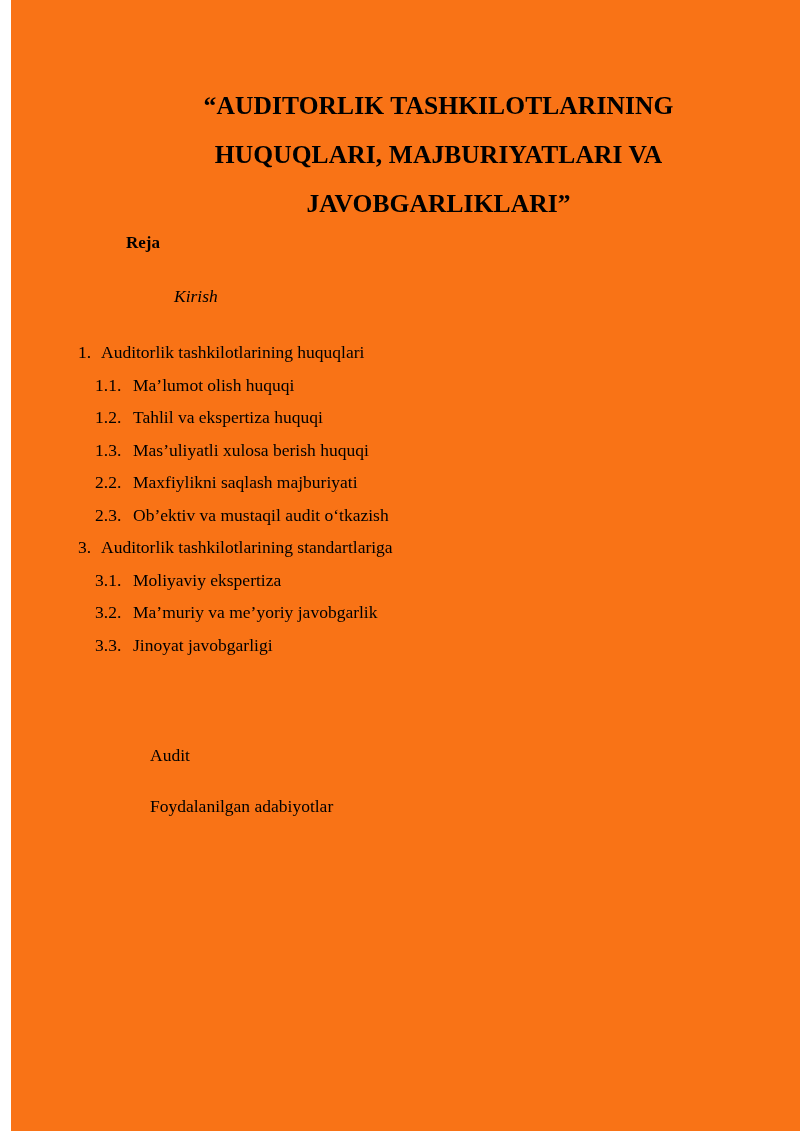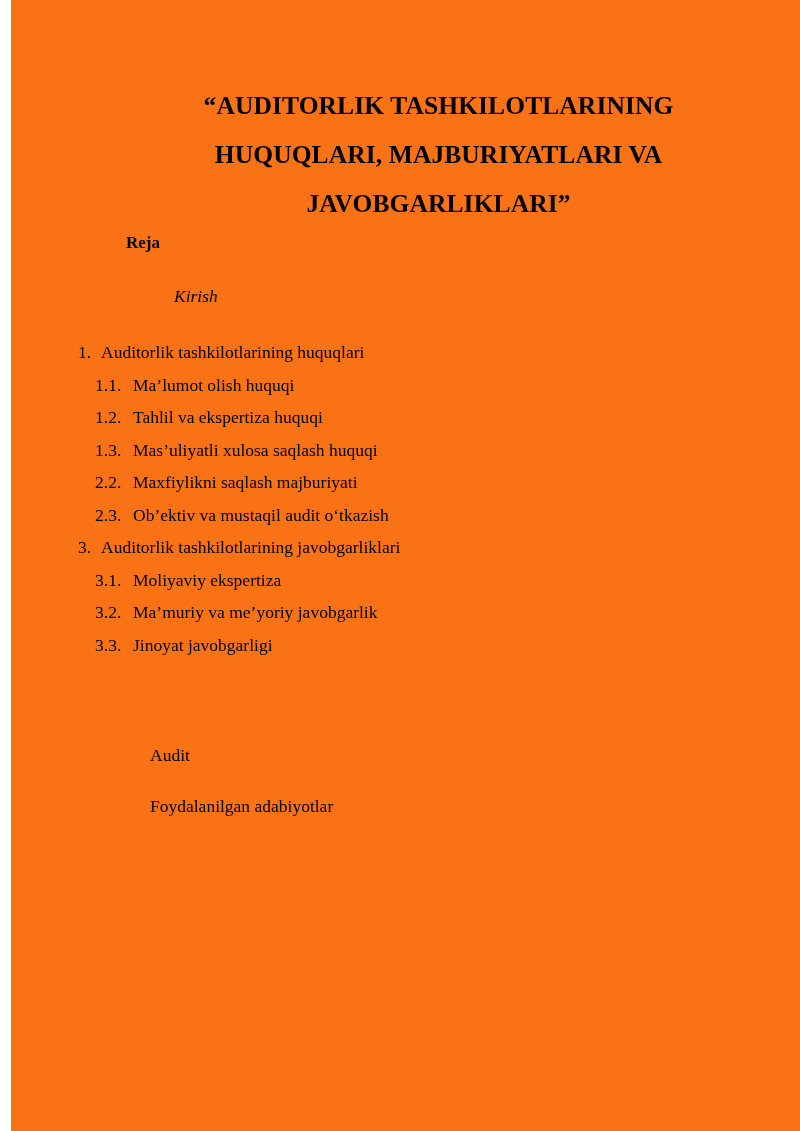--- a/index.html
+++ b/index.html
@@ -115,30 +115,30 @@
     <div class="ol-row level1">
       <span class="marker">1.</span><span class="txt">Auditorlik tashkilotlarining huquqlari</span>
     </div>
     <div class="ol-row level2">
       <span class="marker">1.1.</span><span class="txt">Ma’lumot olish huquqi</span>
     </div>
     <div class="ol-row level2">
       <span class="marker">1.2.</span><span class="txt">Tahlil va ekspertiza huquqi</span>
     </div>
     <div class="ol-row level2">
-      <span class="marker">1.3.</span><span class="txt">Mas’uliyatli xulosa saqlash huquqi</span>
+      <span class="marker">1.3.</span><span class="txt">Mas’uliyatli xulosa berish huquqi</span>
     </div>
     <div class="ol-row level2">
       <span class="marker">2.2.</span><span class="txt">Maxfiylikni saqlash majburiyati</span>
     </div>
     <div class="ol-row level2">
       <span class="marker">2.3.</span><span class="txt">Ob’ektiv va mustaqil audit oʻtkazish</span>
     </div>
     <div class="ol-row level1">
-      <span class="marker">3.</span><span class="txt">Auditorlik tashkilotlarining javobgarliklari</span>
+      <span class="marker">3.</span><span class="txt">Auditorlik tashkilotlarining standartlariga</span>
     </div>
     <div class="ol-row level2">
       <span class="marker">3.1.</span><span class="txt">Moliyaviy ekspertiza</span>
     </div>
     <div class="ol-row level2">
       <span class="marker">3.2.</span><span class="txt">Ma’muriy va me’yoriy javobgarlik</span>
     </div>
     <div class="ol-row level2">
       <span class="marker">3.3.</span><span class="txt">Jinoyat javobgarligi</span>
     </div>

